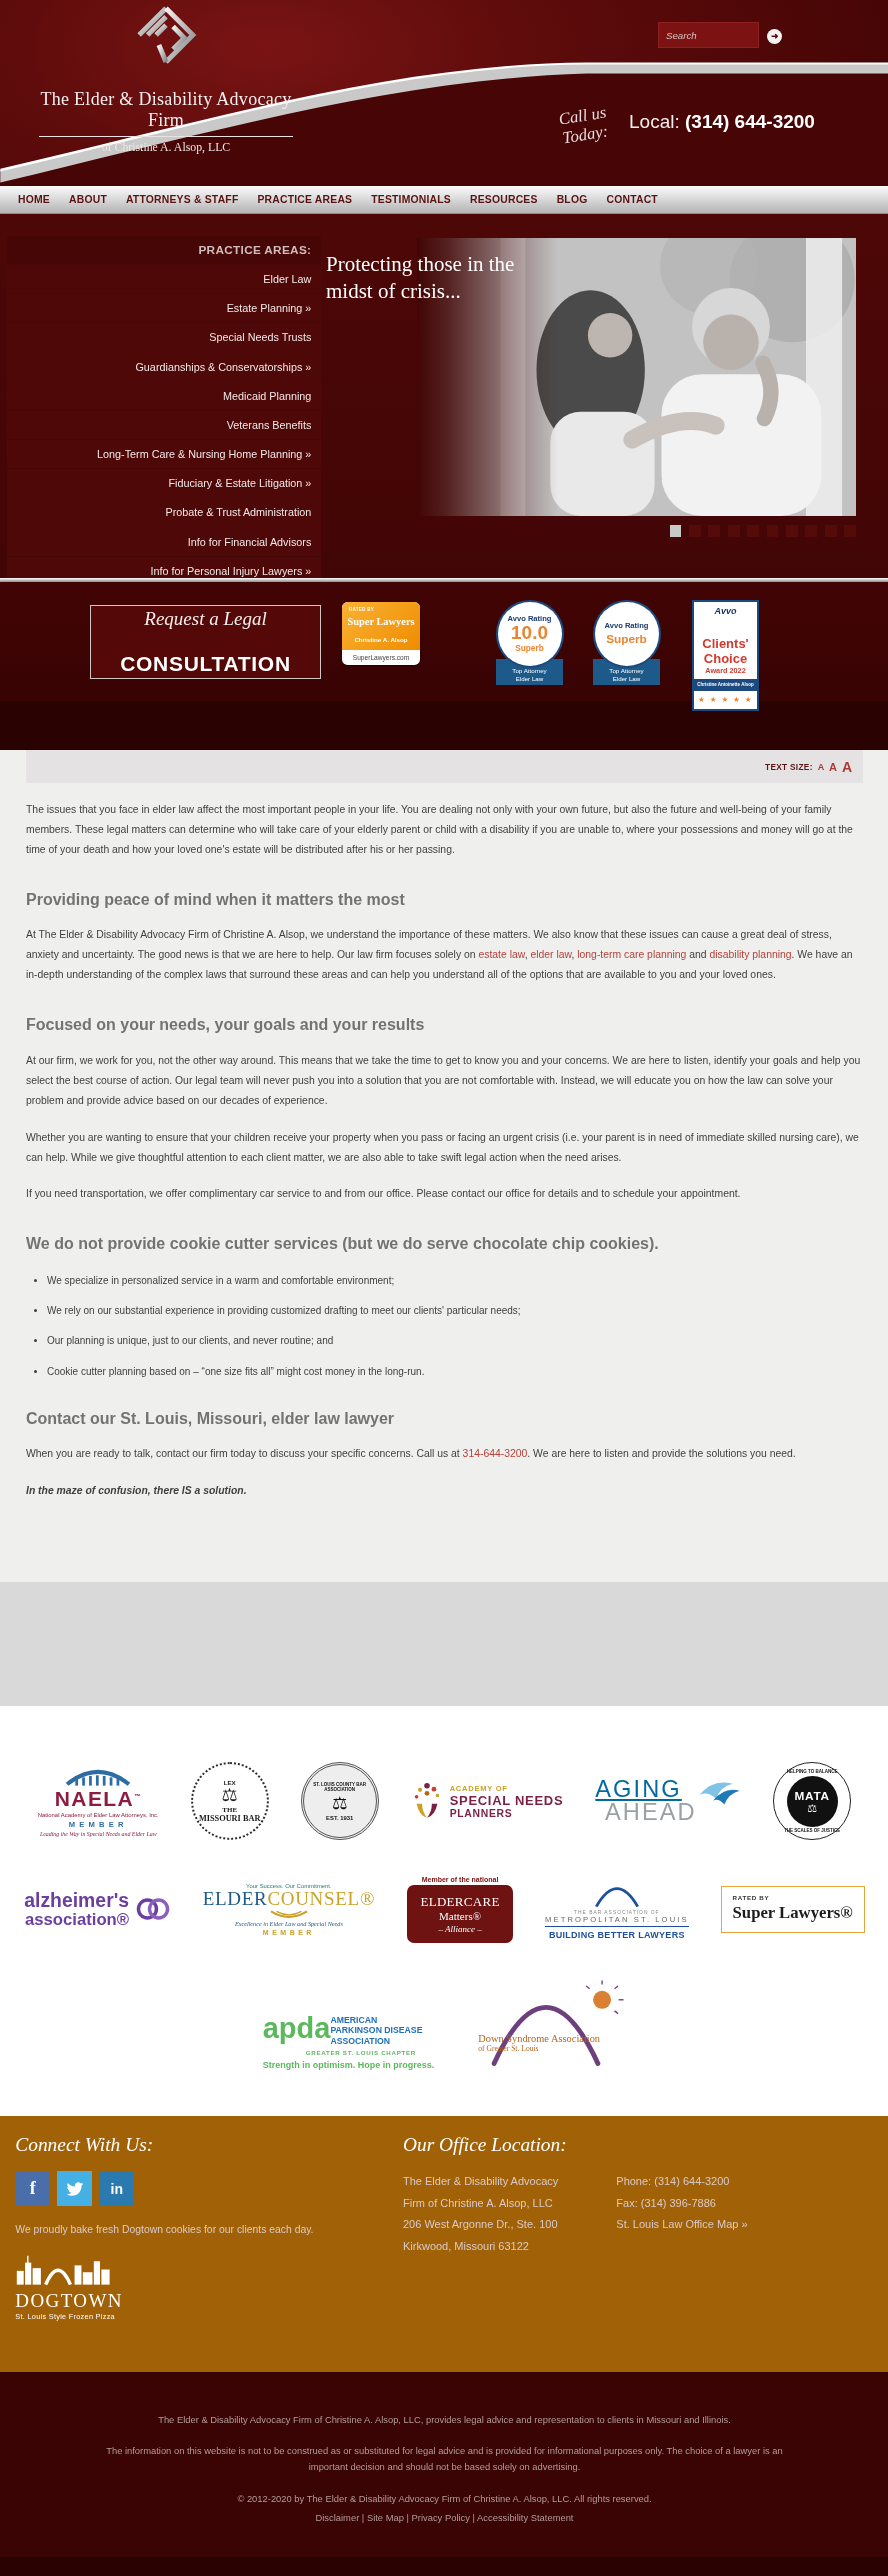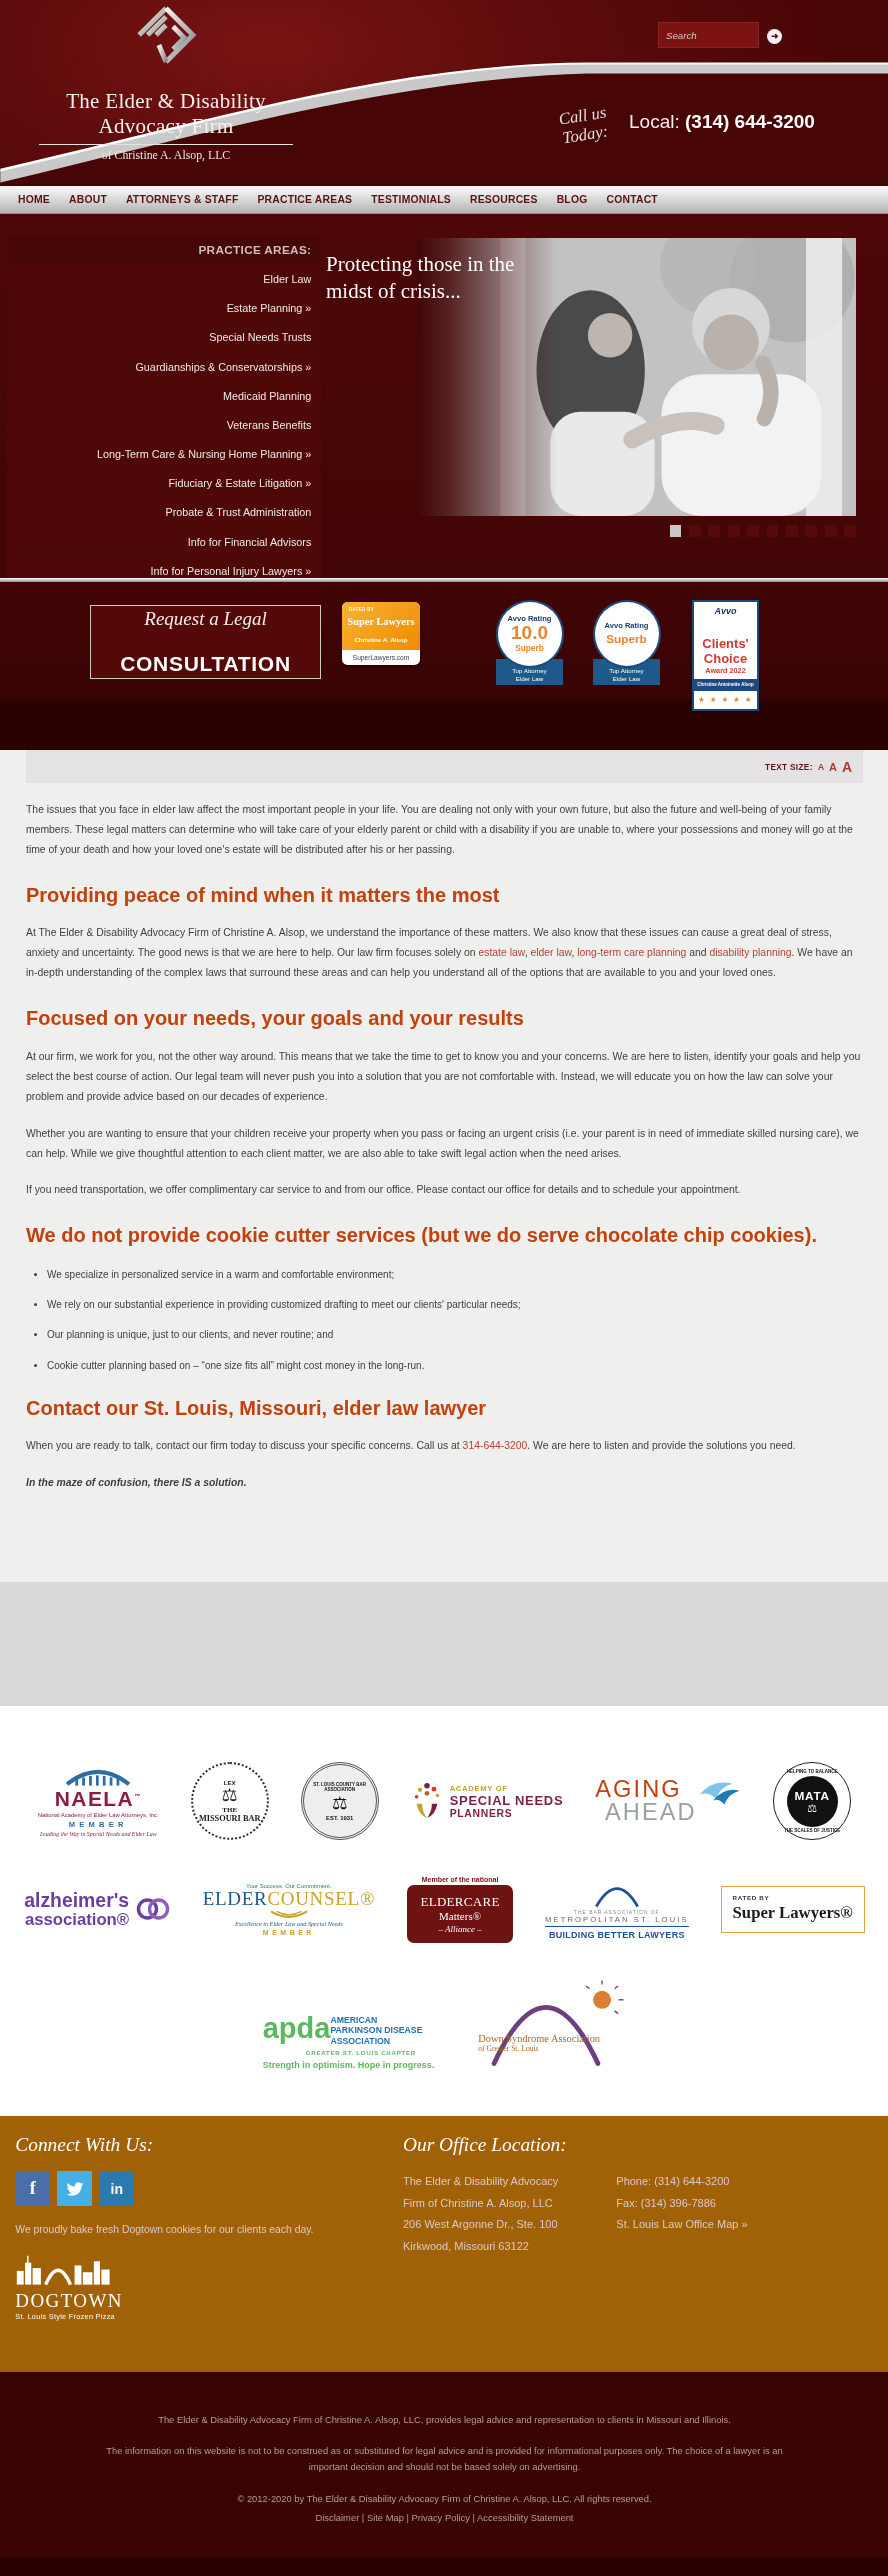--- a/index.html
+++ b/index.html
@@ -3,21 +3,21 @@
 <meta charset="utf-8">
 <style>
   * { margin:0; padding:0; box-sizing:border-box; }
   body { width:889px; margin:0 auto; font-family:"Liberation Sans", sans-serif; background:#2b0202; }
 
   
   .header { position:relative; height:186px; background:radial-gradient(ellipse 625px 292px at 30% 25%, #7a1414 0%, #5d0b0b 45%, #470505 100%); overflow:hidden; }
   .swoosh { position:absolute; inset:0; }
   .brand { position:absolute; left:35px; top:4.2px; width:262px; text-align:center; }
   .brand svg { display:block; margin:0 auto; }
-  .firm-name { font-family:"Liberation Serif", serif; font-size:21px; color:#f5efef; margin-top:2.8px; letter-spacing:0.3px; }
+  .firm-name { font-family:"Liberation Serif", serif; font-size:18px; color:#f5efef; margin-top:2.8px; letter-spacing:0.3px; }
   .firm-rule { width:254px; height:0.7px; background:#e9e2e2; margin:4.9px auto 3.5px; }
   .firm-sub { font-family:"Liberation Serif", serif; font-size:11.8px; color:#efe7e7; }
   .search-box { position:absolute; left:658px; top:22px; width:101px; height:26px; background:#7c1212; border:0.7px solid #8d2020; padding:0 7px; color:#e8dcdc; font-size:9.7px; font-style:italic; outline:none; }
   .search-box::placeholder { color:#d8c5c5; }
   .search-btn { position:absolute; left:767px; top:28.5px; width:15.3px; height:15.3px; border-radius:50%; background:#f3f3f3; border:none; color:#5d0a0a; font-size:9px; line-height:14.6px; text-align:center; cursor:pointer; font-weight:bold; }
   .call-us { position:absolute; left:560px; top:106px; transform:rotate(-9deg); font-family:"Liberation Serif", serif; font-style:italic; font-size:16.7px; color:#e9dddd; text-align:center; line-height:1.15; }
   .local-line { position:absolute; left:629px; top:111px; font-size:19px; color:#f6eeee; }
   .local-line b { color:#ffffff; font-weight:bold; }
 
   
@@ -65,21 +65,21 @@
 
   
   .content { background:#efefee; min-height:832px; }
   .container { width:837px; margin:0 auto; }
   .textsize-strip { margin-top:49px; height:33px; background:#e4e2e2; display:flex; align-items:center; justify-content:flex-end; padding-right:11px; gap:4.9px; }
   .ts-label { font-size:8.3px; font-weight:bold; color:#5f1515; letter-spacing:0.3px; }
   .ts-a { color:#a93b34; font-weight:bold; cursor:pointer; }
   .ts-a.s1 { font-size:9px; } .ts-a.s2 { font-size:11px; } .ts-a.s3 { font-size:14px; }
   h1 { font-size:23.6px; color:#4a1717; margin-top:32px; line-height:1.4; max-width:736px; font-weight:bold; }
   .content p { font-size:10.4px; color:#3f3f3f; line-height:1.92; margin-top:16.7px; }
-  .content h2 { font-size:20px; color:#c2410c; margin-top:24px; font-weight:bold; }
+  .content h2 { font-size:16px; color:#737373; margin-top:31px; font-weight:bold; }
   .content a.inline-link { color:#b5413a; text-decoration:none; cursor:pointer; }
   ul.bullets { margin:19.4px 0 0 21px; }
   ul.bullets li { font-size:10px; color:#3f3f3f; margin-bottom:15.3px; line-height:1.5; }
   .tagline { font-style:italic; font-weight:bold; color:#333; }
 
   .gray-band { height:124px; background:#d8d9d8; }
 
   
   .logos { background:#ffffff; padding:56px 21px 46px; }
   .lrow { display:flex; align-items:center; justify-content:center; gap:32px; flex-wrap:nowrap; }
@@ -109,21 +109,21 @@
   .mata-core .scales { font-size:11px; line-height:1; }
   
   .asnp { flex-direction:row; gap:7px; align-items:center; }
   .asnp-text { text-align:left; }
   .asnp-l1 { font-size:7.6px; font-weight:bold; color:#c9a227; letter-spacing:0.7px; }
   .asnp-l2 { font-size:13px; font-weight:bold; color:#7c1f44; letter-spacing:0.7px; }
   .asnp-l3 { font-size:10.4px; font-weight:bold; color:#7c1f44; letter-spacing:0.7px; }
   
   .aging { flex-direction:row; align-items:flex-start; gap:1.4px; }
   .aging-text { text-align:left; }
-  .aging-l1 { font-size:23.6px; color:#c2410c; letter-spacing:2.1px; line-height:1; }
+  .aging-l1 { font-size:23.6px; color:#0369a1; letter-spacing:2.1px; line-height:1;text-decoration:underline; }
   .aging-l2 { font-size:23.6px; color:#9aa0a3; letter-spacing:2.1px; line-height:1; margin-left:9.7px; }
   
   .alz { flex-direction:row; gap:5.6px; align-items:center; }
   .alz-text { text-align:right; color:#6b3fa0; font-weight:bold; line-height:1.05; }
   .alz-l1 { font-size:19.4px; }
   .alz-l2 { font-size:16.7px; }
   
   .ec-tag0 { font-size:5.9px; color:#2a7a7a; }
   .ec-name { font-family:"Liberation Serif", serif; font-size:19px; letter-spacing:0.7px; line-height:1.1; }
   .ec-name .b { color:#1d5a8a; } .ec-name .g { color:#c9a227; }

